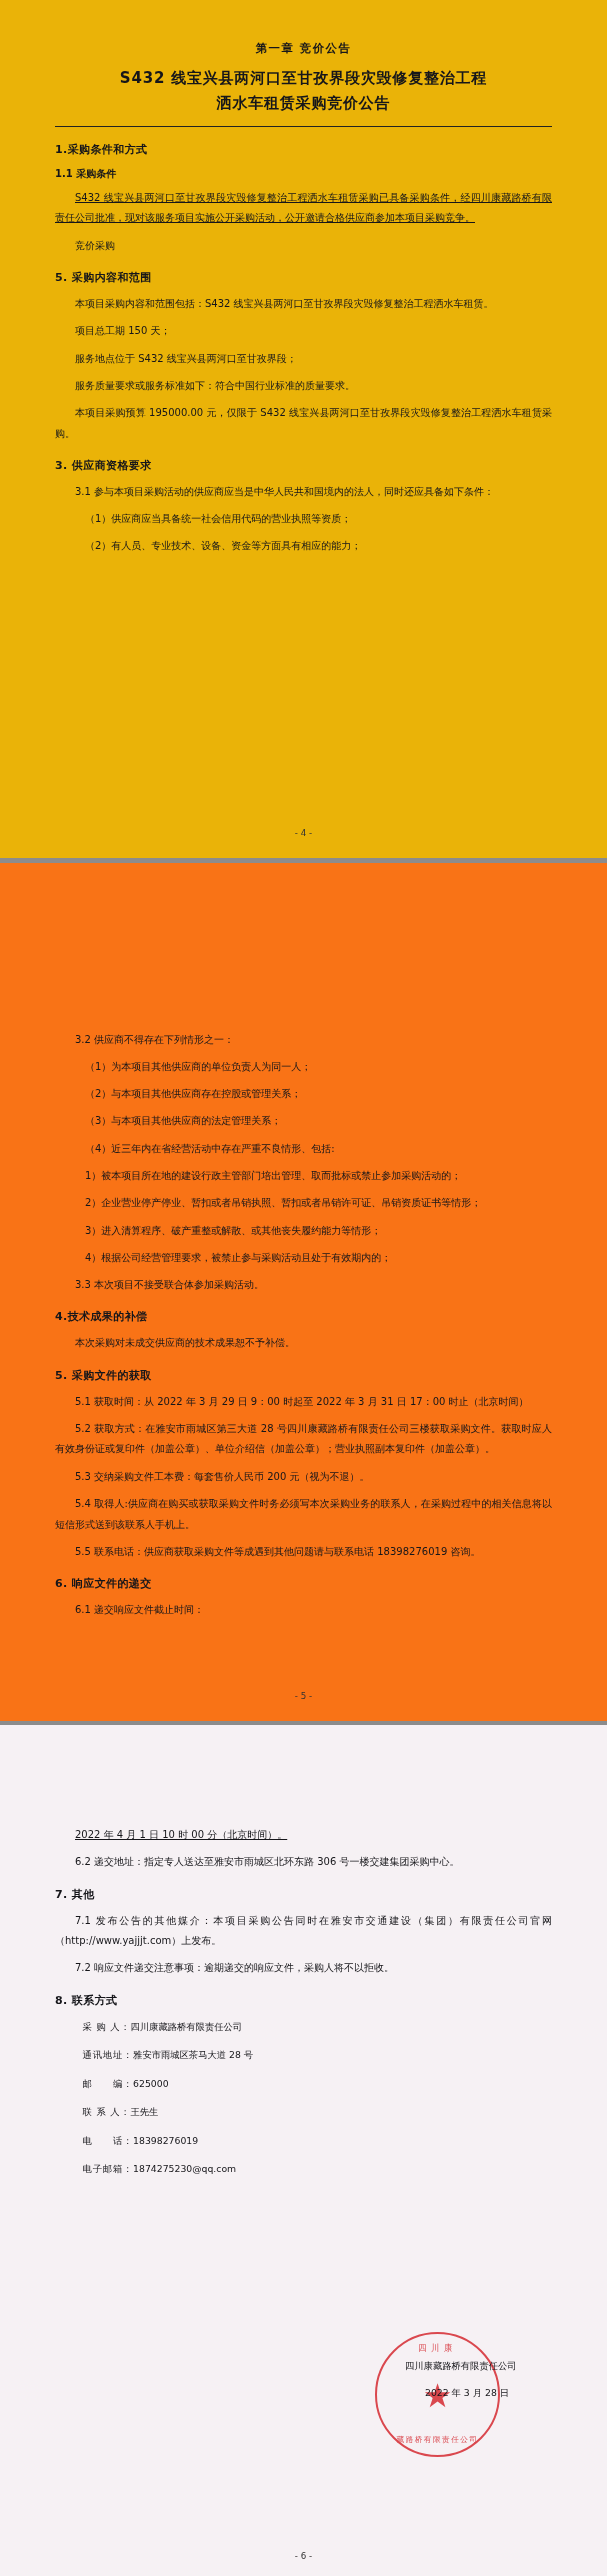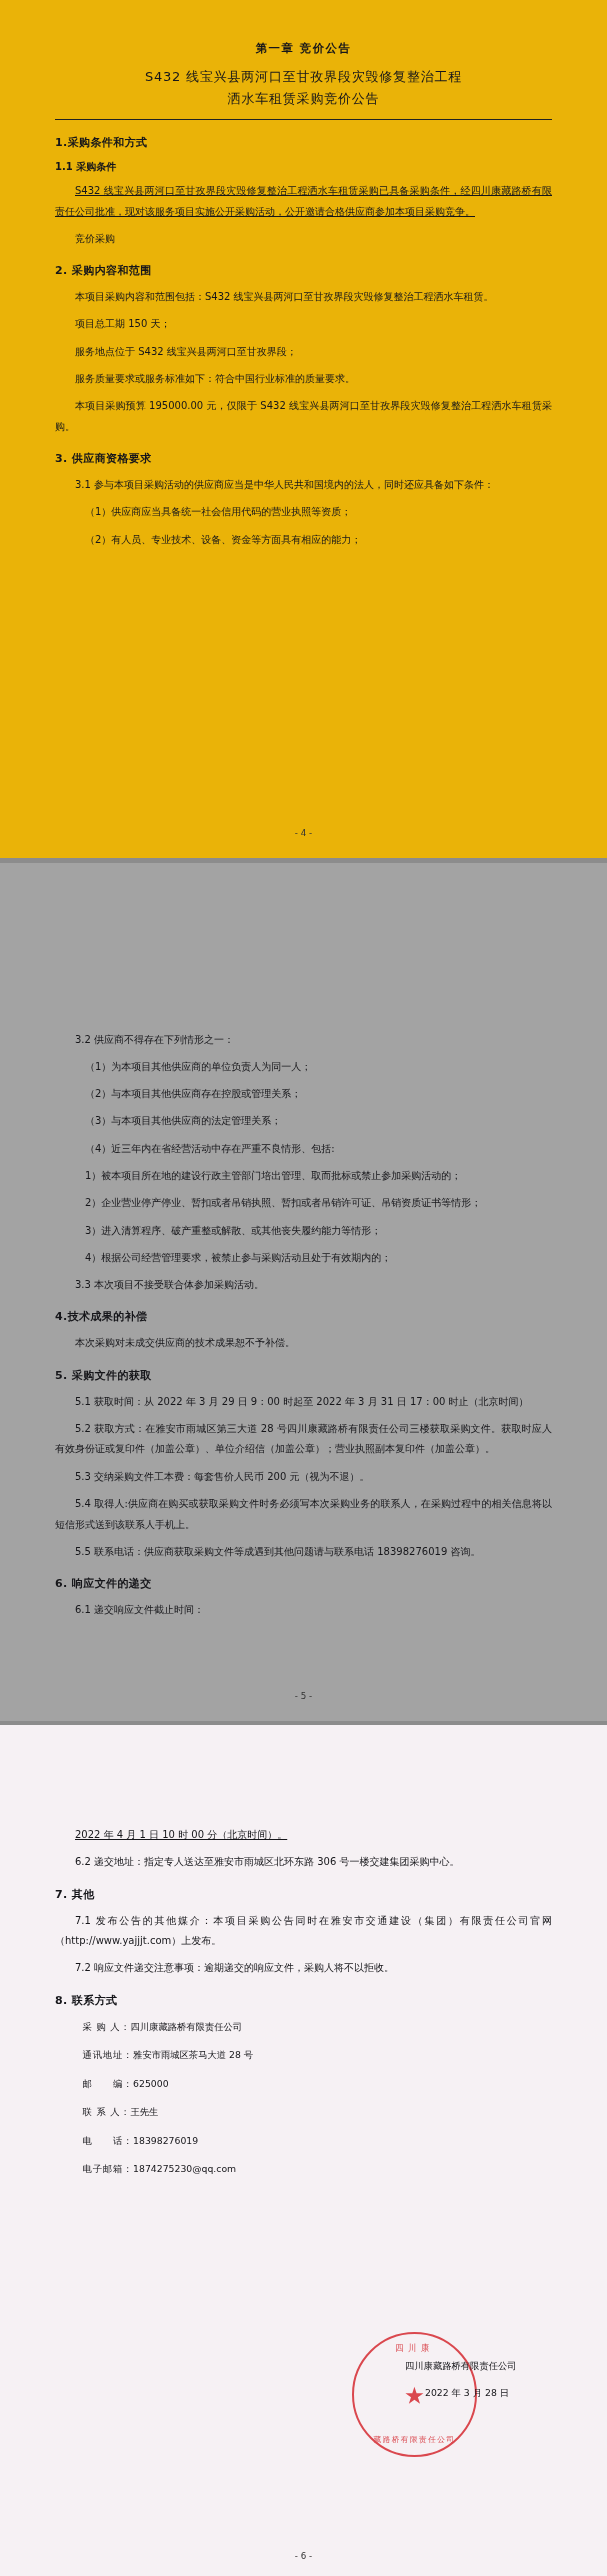--- a/index.html
+++ b/index.html
@@ -15,33 +15,33 @@
     position: relative;
     background: #eab308;
     width: 607px;
     box-sizing: border-box;
     padding: 30px 55px 23px 55px;
     margin: 0 0 4.6px 0;
     color: #16161a;
     overflow: hidden;
   }
   .page.p1 { height: 858px; }
-  .page.p2 { height: 858px; background: #a3a3a3; }
+  .page.p2 { height: 858px; background: #f97316; }
   .page.p3 { height: 856px; background: #f6f1f4; }
 
   .doc-title-block { text-align: center; margin-top: 10.6px; }
   .chapter {
     font-size: 11.4px;
     font-weight: bold;
     letter-spacing: 1.5px;
     margin-bottom: 10px;
   }
   .main-title {
-    font-size: 13px;
-    font-weight: normal;
+    font-size: 15px;
+    font-weight: bold;
     line-height: 1.7;
     letter-spacing: 0.8px;
   }
   .rule {
     border: none;
     border-top: 1.2px solid #222;
     margin: 9px 0 15px 0;
   }
   h2.sec {
     font-size: 11px;
@@ -79,29 +79,28 @@
     font-size: 9.3px;
     line-height: 2.1;
     margin: 9px;
     text-indent: 2em;
   }
   .contact .lbl { letter-spacing: 0.8px; }
 
   
   .seal {
     position: absolute;
-    left: 352px;
+    left: 375px;
     top: 607px;
     width: 121px;
     height: 121px;
     border: 2.3px solid #d4232a;
     border-radius: 50%;
     opacity: 0.82;
     color: #d4232a;
-    font-family: Liberation Mono, monospace;
   }
   .seal .star {
     position: absolute;
     left: 50%;
     top: 50%;
     transform: translate(-50%, -50%);
     font-size: 33px;
     line-height: 1;
     color: #d4232a;
   }
@@ -151,21 +150,21 @@
   </div>
 
   <hr class="rule">
 
   <h2 class="sec">1.采购条件和方式</h2>
   <h3 class="sub">1.1 采购条件</h3>
   <p class="para u">S432 线宝兴县两河口至甘孜界段灾毁修复整治工程洒水车租赁采购已具备采购条件，经四川康藏路桥有限责任公司批准，现对该服务项目实施公开采购活动，公开邀请合格供应商参加本项目采购竞争。</p>
 
   <p class="para">竞价采购</p>
 
-  <h2 class="sec">2. 采购内容和范围</h2>
+  <h2 class="sec">5. 采购内容和范围</h2>
   <p class="para">本项目采购内容和范围包括：S432 线宝兴县两河口至甘孜界段灾毁修复整治工程洒水车租赁。</p>
   <p class="para">项目总工期 150 天；</p>
   <p class="para">服务地点位于 S432 线宝兴县两河口至甘孜界段；</p>
   <p class="para">服务质量要求或服务标准如下：符合中国行业标准的质量要求。</p>
   <p class="para">本项目采购预算 195000.00 元，仅限于 S432 线宝兴县两河口至甘孜界段灾毁修复整治工程洒水车租赁采购。</p>
 
   <h2 class="sec">3.  供应商资格要求</h2>
   <p class="para">3.1 参与本项目采购活动的供应商应当是中华人民共和国境内的法人，同时还应具备如下条件：</p>
   <p class="para indent2">（1）供应商应当具备统一社会信用代码的营业执照等资质；</p>
   <p class="para indent2">（2）有人员、专业技术、设备、资金等方面具有相应的能力；</p>

